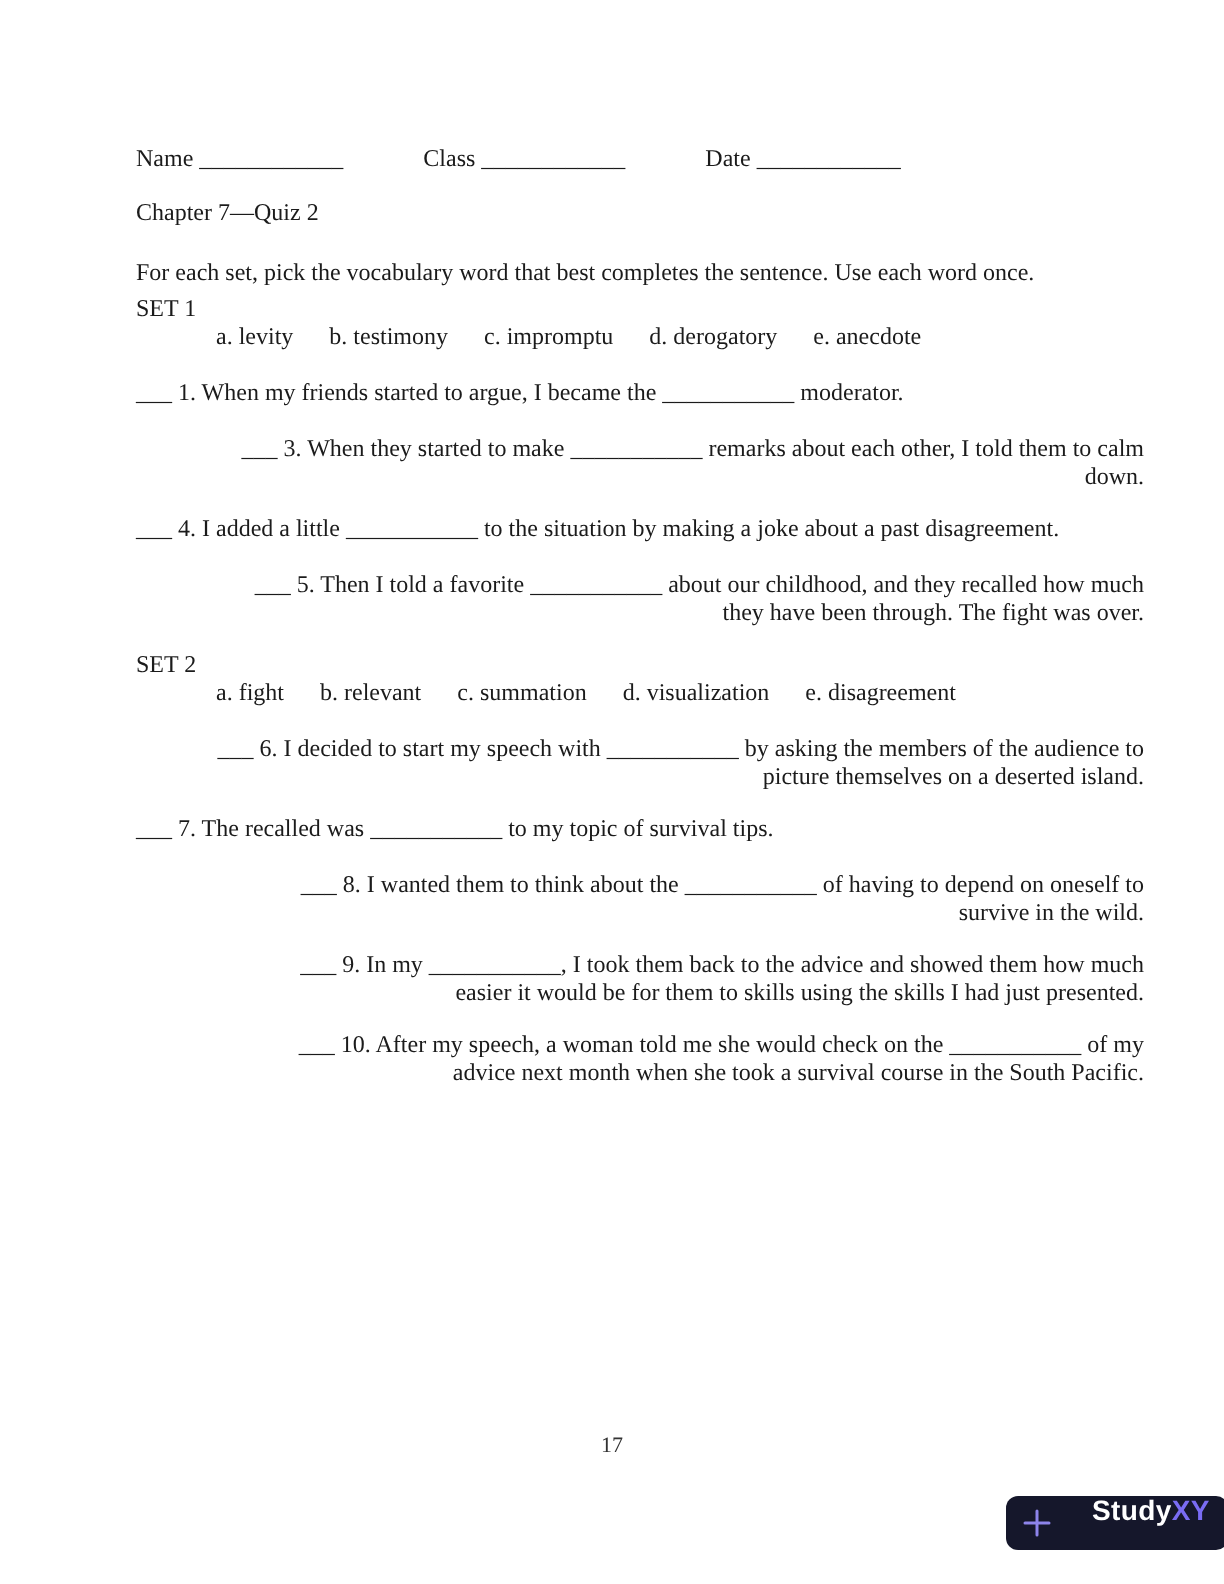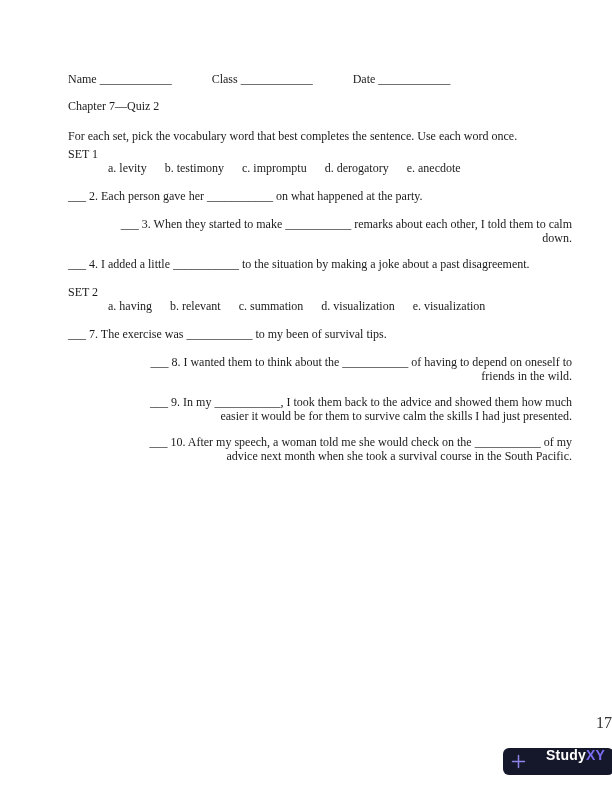--- a/index.html
+++ b/index.html
@@ -45,22 +45,22 @@
   .question { margin-bottom: 14px; }
   .question.multiline { margin-bottom: 12px; text-align: right; }
   .q-line { line-height: 14px; white-space: nowrap; }
   .q-line.cont { margin-left: 28px; }
 
   .page-number {
     position: absolute;
     left: 0;
     right: 0;
     top: 716px;
-    text-align: right;
-    font-size: 16px;
+    text-align: center;
+    font-size: 11px;
     line-height: 14px;
     color: #333;
   }
 
   .brand-badge {
     position: absolute;
     left: 503px;
     top: 748px;
     height: 27px;
     padding: 0 9px 0 8px;
@@ -96,43 +96,51 @@
 
   <div class="title">Chapter 7—Quiz 2</div>
 
   <div class="instructions">For each set, pick the vocabulary word that best completes the sentence. Use each word once.</div>
 
   <div id="sets-container">
       <div class="set">
         <div class="set-name">SET 1</div>
         <div class="set-options"><span class="option">a. levity</span><span class="option">b. testimony</span><span class="option">c. impromptu</span><span class="option">d. derogatory</span><span class="option">e. anecdote</span></div>
         <div class="question">
-          <div class="q-line"><span class="blank-chars">___ </span><span>2. </span><span>Each person gave her ___________ on what happened at the party.</span></div>
+          <div class="q-line"><span class="blank-chars">___ </span><span>1. </span><span>When my friends started to argue, I became the ___________ moderator.</span></div>
         </div>
         <div class="question multiline">
           <div class="q-line"><span class="blank-chars">___ </span><span>3. </span><span>When they started to make ___________ remarks about each other, I told them to calm</span></div>
           <div class="q-line cont"><span>down.</span></div>
         </div>
         <div class="question">
           <div class="q-line"><span class="blank-chars">___ </span><span>4. </span><span>I added a little ___________ to the situation by making a joke about a past disagreement.</span></div>
         </div>
+        <div class="question multiline">
+          <div class="q-line"><span class="blank-chars">___ </span><span>5. </span><span>Then I told a favorite ___________ about our childhood, and they recalled how much</span></div>
+          <div class="q-line cont"><span>they have been through. The fight was over.</span></div>
+        </div>
       </div>
       <div class="set">
         <div class="set-name">SET 2</div>
-        <div class="set-options"><span class="option">a. having</span><span class="option">b. relevant</span><span class="option">c. summation</span><span class="option">d. visualization</span><span class="option">e. visualization</span></div>
+        <div class="set-options"><span class="option">a. fight</span><span class="option">b. relevant</span><span class="option">c. summation</span><span class="option">d. visualization</span><span class="option">e. disagreement</span></div>
+        <div class="question multiline">
+          <div class="q-line"><span class="blank-chars">___ </span><span>6. </span><span>I decided to start my speech with ___________ by asking the members of the audience to</span></div>
+          <div class="q-line cont"><span>picture themselves on a deserted island.</span></div>
+        </div>
         <div class="question">
-          <div class="q-line"><span class="blank-chars">___ </span><span>7. </span><span>The exercise was ___________ to my been of survival tips.</span></div>
+          <div class="q-line"><span class="blank-chars">___ </span><span>7. </span><span>The recalled was ___________ to my topic of survival tips.</span></div>
         </div>
         <div class="question multiline">
           <div class="q-line"><span class="blank-chars">___ </span><span>8. </span><span>I wanted them to think about the ___________ of having to depend on oneself to</span></div>
-          <div class="q-line cont"><span>friends in the wild.</span></div>
+          <div class="q-line cont"><span>survive in the wild.</span></div>
         </div>
         <div class="question multiline">
           <div class="q-line"><span class="blank-chars">___ </span><span>9. </span><span>In my ___________, I took them back to the advice and showed them how much</span></div>
-          <div class="q-line cont"><span>easier it would be for them to survive calm the skills I had just presented.</span></div>
+          <div class="q-line cont"><span>easier it would be for them to skills using the skills I had just presented.</span></div>
         </div>
         <div class="question multiline">
           <div class="q-line"><span class="blank-chars">___ </span><span>10. </span><span>After my speech, a woman told me she would check on the ___________ of my</span></div>
           <div class="q-line cont"><span>advice next month when she took a survival course in the South Pacific.</span></div>
         </div>
       </div>
     </div>
 
   <div class="page-number">17</div>
 

